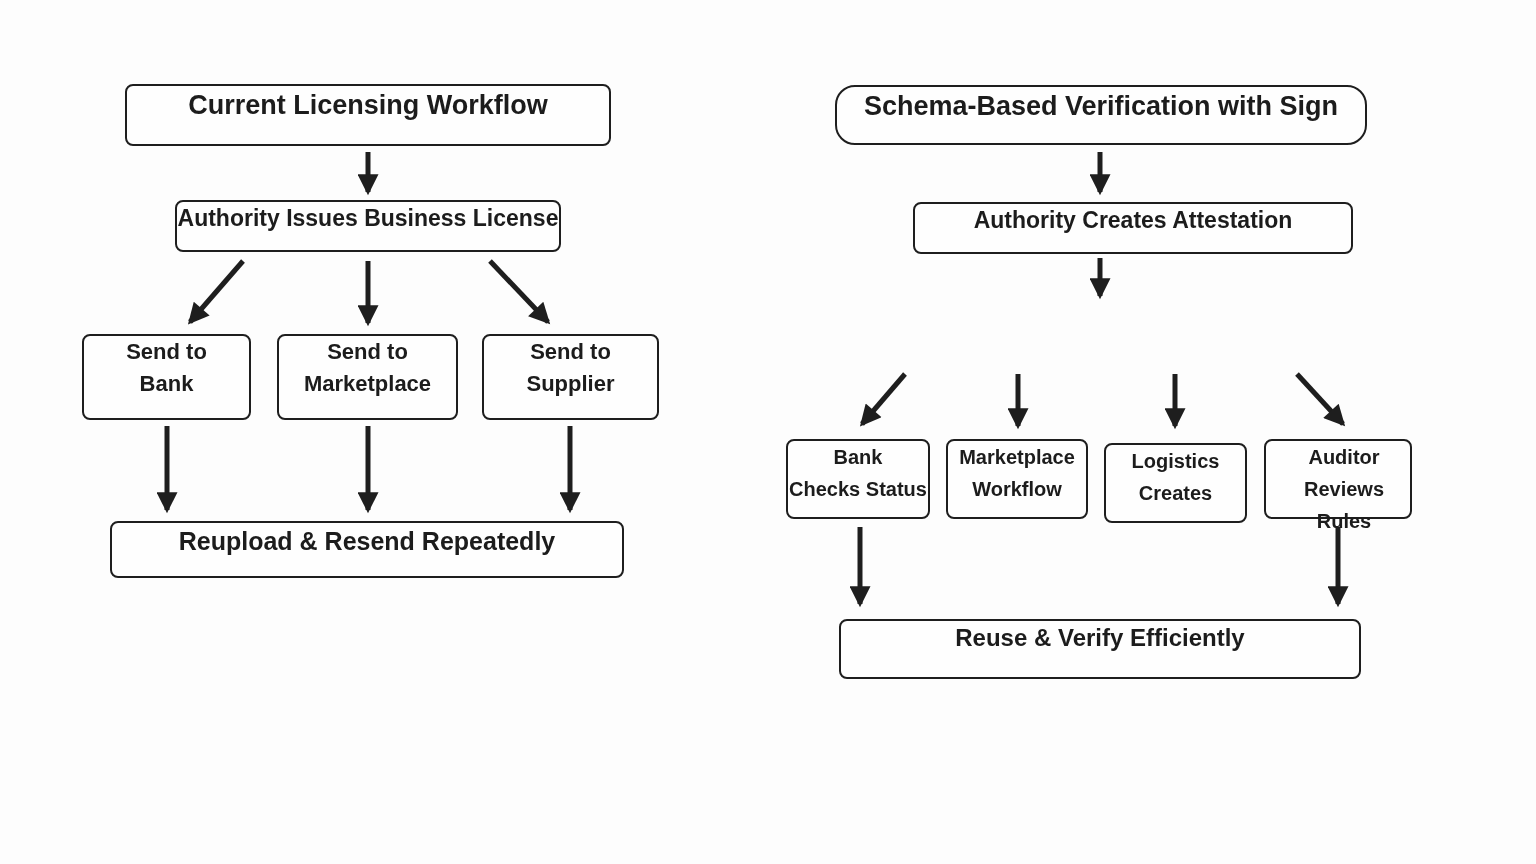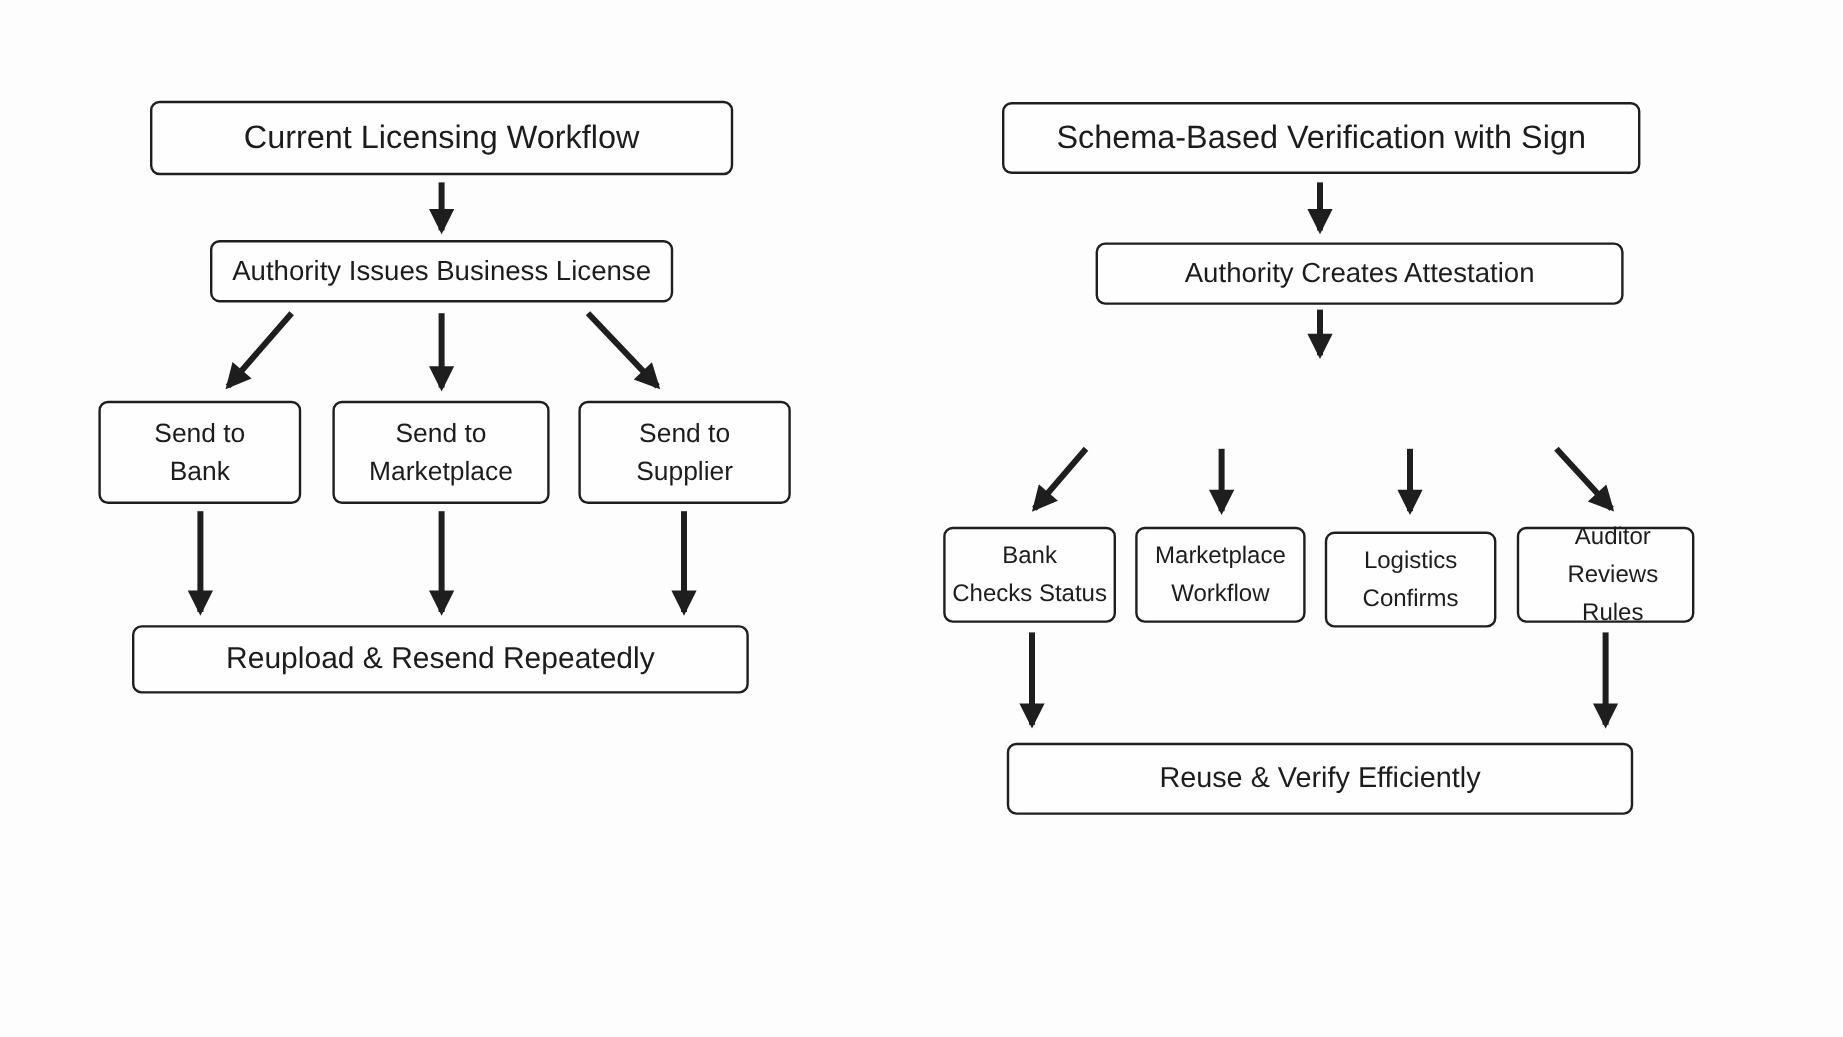--- a/index.html
+++ b/index.html
@@ -25,37 +25,36 @@
   }
   .node {
     position: absolute;
     box-sizing: border-box;
     background: #fefefe;
     border: 2.5px solid #1e1e1e;
     border-radius: 8px;
     display: flex;
     flex-direction: column;
     align-items: center;
-    justify-content: center;
     text-align: center;
-    font-weight: 400;
+    font-weight: 700;
     line-height: 1.45;
   }
   .node span { display: block; }
 
   
   .l-title        { left: 125px; top:  84px; width: 486px; height: 62px; font-size: 27px; }
   .l-issue        { left: 175px; top: 200px; width: 386px; height: 52px; font-size: 23px; }
   .l-bank         { left:  82px; top: 334px; width: 169px; height: 86px; font-size: 22px; }
   .l-marketplace  { left: 277px; top: 334px; width: 181px; height: 86px; font-size: 22px; }
   .l-supplier     { left: 482px; top: 334px; width: 177px; height: 86px; font-size: 22px; }
   .l-result       { left: 110px; top: 521px; width: 514px; height: 57px; font-size: 25px; }
 
   
-  .r-title        { left: 835px; top:  85px; width: 532px; height: 60px; font-size: 27px; }
+  .r-title        { left: 835px; top:  85px; width: 532px; height: 60px; font-size: 27px; border-radius: 20px; }
   .r-attestation  { left: 913px; top: 202px; width: 440px; height: 52px; font-size: 23px; }
   .r-proof        { left: 877px; top: 305px; width: 446px; height: 62px; font-size: 25px; }
   .r-bank         { left: 786px; top: 439px; width: 144px; height: 80px; font-size: 20px; line-height: 1.6; }
   .r-marketplace  { left: 946px; top: 439px; width: 142px; height: 80px; font-size: 20px; line-height: 1.6; }
   .r-logistics    { left: 1104px; top: 443px; width: 143px; height: 80px; font-size: 20px; line-height: 1.6; }
   .r-auditor      { left: 1264px; top: 439px; width: 148px; height: 80px; font-size: 20px; line-height: 1.6; padding-left: 12px; }
   .r-result       { left: 839px; top: 619px; width: 522px; height: 60px; font-size: 24px; }
 
   .arrow-layer line {
     stroke: #1e1e1e;
@@ -133,21 +132,21 @@
     <span>Checks Status</span>
   </div>
 
   <div class="node r-marketplace">
     <span>Marketplace</span>
     <span>Workflow</span>
   </div>
 
   <div class="node r-logistics">
     <span>Logistics</span>
-    <span>Confirms</span>
+    <span>Creates</span>
   </div>
 
   <div class="node r-auditor">
     <span>Auditor</span>
     <span>Reviews Rules</span>
   </div>
 
   <div class="node r-result">
     <span>Reuse &amp; Verify Efficiently</span>
   </div>

